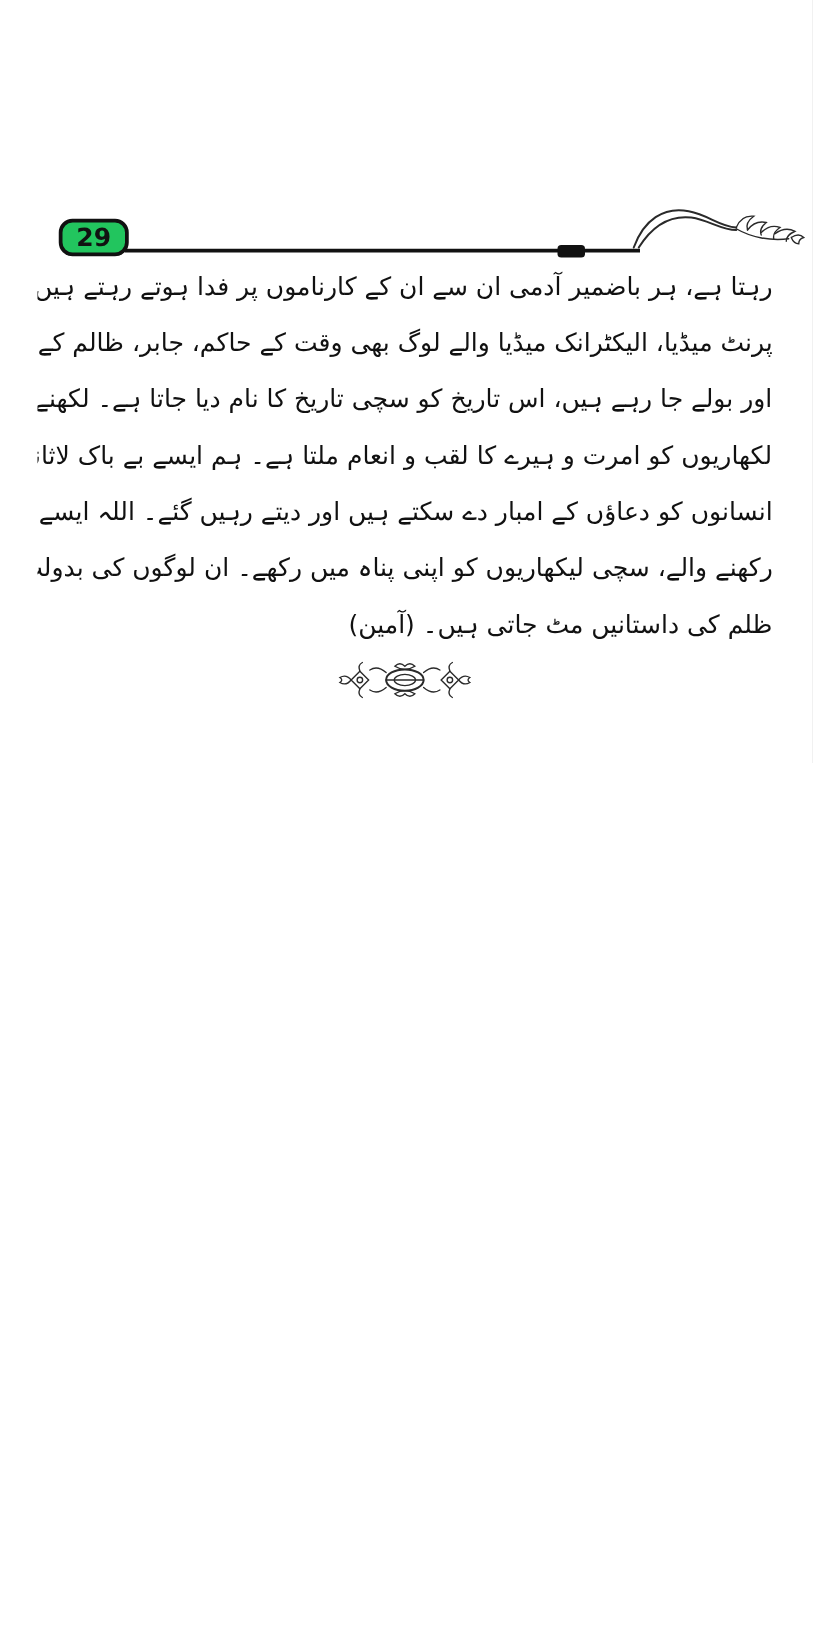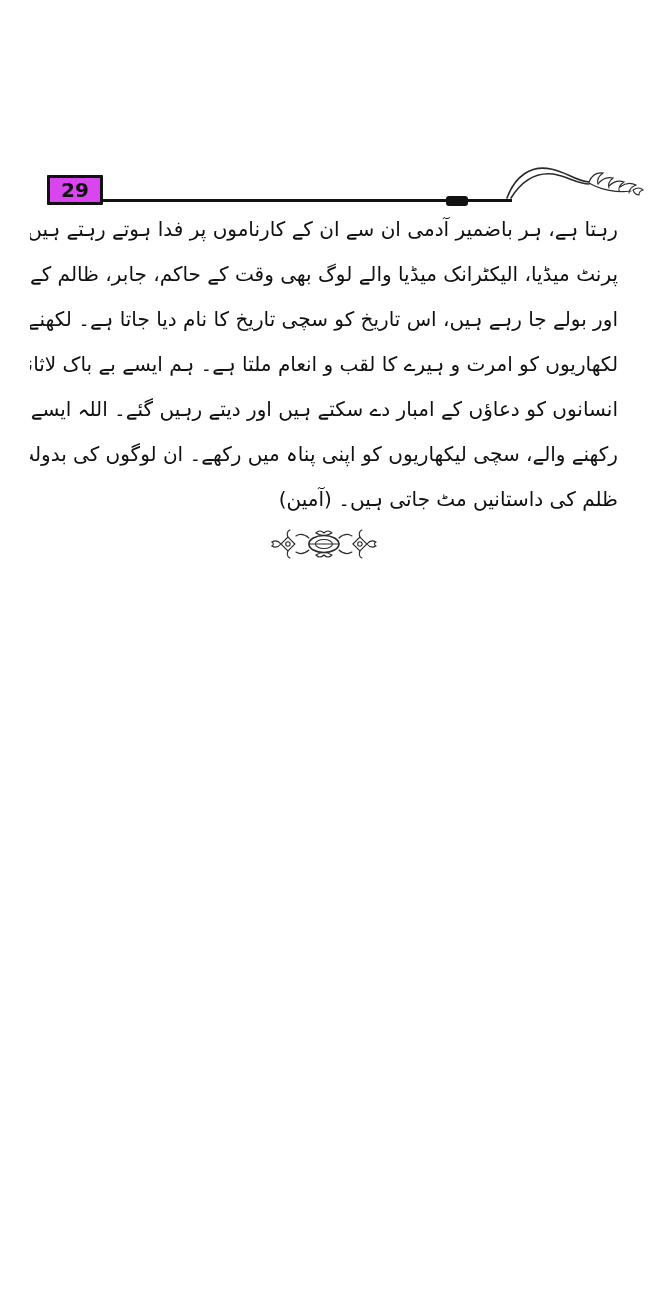--- a/index.html
+++ b/index.html
@@ -13,22 +13,22 @@
     overflow: hidden;
     font-family: "DejaVu Sans", sans-serif;
     color: #111111;
   }
   
   .page-num-box {
     position: absolute;
     left: 47px; top: 175px;
     width: 56px; height: 30px;
     border: 3px solid #111;
-    border-radius: 1px;
-    background: #d946ef;
+    border-radius: 11px;
+    background: #22c55e;
     display: flex; align-items: center; justify-content: center;
     font-family: "DejaVu Sans", sans-serif;
     font-weight: bold;
     font-size: 20px;
     direction: ltr;
     z-index: 3;
   }
   .header-rule {
     position: absolute;
     left: 100px; top: 199px;

